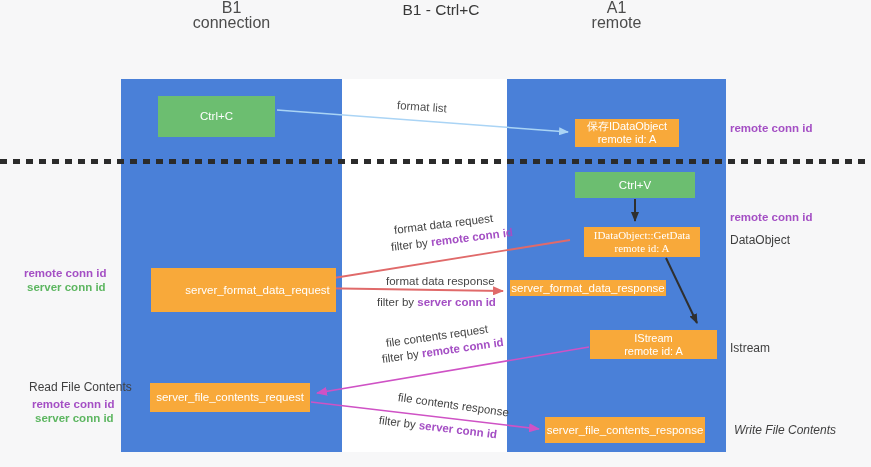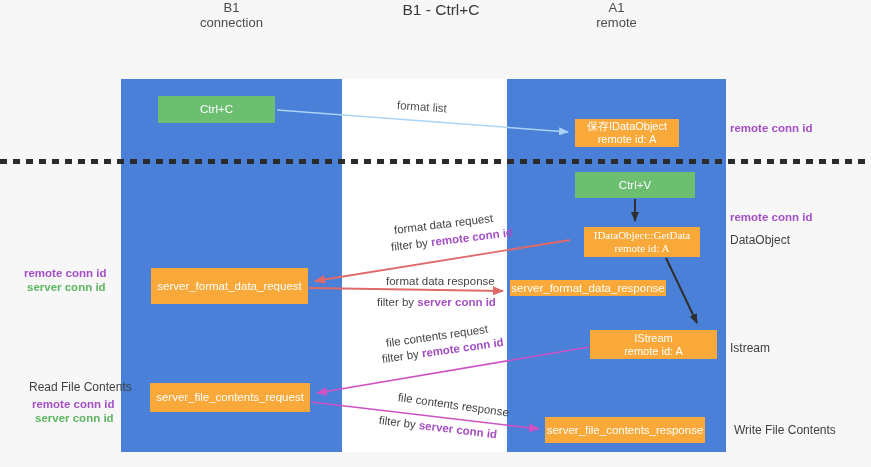--- a/index.html
+++ b/index.html
@@ -4,21 +4,21 @@
 <style>
   html,body{margin:0;padding:0;}
   body{
     width:871px;height:467px;position:relative;overflow:hidden;
     background:#f7f7f8;
     font-family:"Liberation Sans","DejaVu Sans",sans-serif;
     -webkit-font-smoothing:antialiased;
   }
   .abs{position:absolute;}
   .title{left:0;right:0;top:6;text-align:center;font-size:15.5px;line-height:20px;color:#383838;margin-left:11px;}
-  .lane-header{top:48;text-align:center;font-size:13px;line-height:15px;color:#4c4c4c;}
+  .lane-header{top:48;text-align:center;font-size:16px;line-height:15px;color:#4c4c4c;}
   .gap-panel{left:342px;top:79px;width:165px;height:373px;background:#ffffff;}
   .lane{top:79px;height:373px;background:var(--lane-blue,#4a80d8);}
   .lane-left{left:121px;width:221px;}
   .lane-right{left:507px;width:219px;}
   .dashline{
     left:0;top:159px;width:871px;height:5px;
     background:repeating-linear-gradient(to right,#2b2b2b 0 7px,transparent 7px 13px);
   }
   .node{
     color:#fff;font-size:11.5px;line-height:13px;text-align:center;
@@ -73,39 +73,39 @@
   </defs>
   <line x1="277" y1="110" x2="568" y2="132" style="stroke:var(--arrow-blue,#aad4f5)" stroke-width="1.5" marker-end="url(#mBlue)"></line>
   <line x1="635" y1="199" x2="635" y2="221" style="stroke:var(--arrow-black,#2f2f2f)" stroke-width="2" marker-end="url(#mBlack)"></line>
   <line x1="666" y1="258" x2="697" y2="323" style="stroke:var(--arrow-black,#2f2f2f)" stroke-width="2" marker-end="url(#mBlack)"></line>
   <line x1="570" y1="240" x2="315" y2="281" style="stroke:var(--arrow-red,#e06a6a)" stroke-width="1.8" marker-end="url(#mRed)"></line>
   <line x1="309" y1="288" x2="503" y2="291" style="stroke:var(--arrow-red,#e06a6a)" stroke-width="1.8" marker-end="url(#mRed)"></line>
   <line x1="589" y1="347" x2="317" y2="393" style="stroke:var(--arrow-magenta,#cf52c5)" stroke-width="1.6" marker-end="url(#mMag)"></line>
   <line x1="311" y1="402" x2="539" y2="429" style="stroke:var(--arrow-magenta,#cf52c5)" stroke-width="1.6" marker-end="url(#mMag)"></line>
 </svg>
 
-<div class="abs node green" style="left:158px;top:96px;width:117px;height:27px;">
+<div class="abs node green" style="left:158px;top:96px;width:117px;height:41px;">
   <span>Ctrl+C</span>
 </div>
 
 <div class="abs node orange" style="left:575px;top:119px;width:104px;height:28px;font-size:11px;">
   <span>保存IDataObject</span>
   <span>remote id: A</span>
 </div>
 
 <div class="abs node green" style="left:575px;top:172px;width:120px;height:26px;">
   <span>Ctrl+V</span>
 </div>
 
 <div class="abs node orange" style="left:584px;top:227px;width:116px;height:30px;font-size:11px;font-family:Liberation Serif, serif;">
   <span>IDataObject::GetData</span>
   <span>remote id: A</span>
 </div>
 
-<div class="abs node orange" style="left:151px;top:268px;width:157px;height:36px;">
+<div class="abs node orange" style="left:151px;top:268px;width:157px;height:44px;padding-left:28px;">
   <span>server_format_data_request</span>
 </div>
 
 <div class="abs node orange" style="left:510px;top:280px;width:156px;height:16px;">
   <span>server_format_data_response</span>
 </div>
 
 <div class="abs node orange" style="left:590px;top:330px;width:127px;height:29px;font-size:11px;">
   <span>IStream</span>
   <span>remote id: A</span>
@@ -142,19 +142,19 @@
 <div class="abs elabel" style="left:398px;top:391px;transform:rotate(8deg);">file contents response</div>
 <div class="abs elabel" style="left:379px;top:414px;transform:rotate(7deg);">
   <span>filter by</span>
   <span class="conn-purple">server conn id</span>
 </div>
 
 <div class="abs side conn-purple" style="left:730px;top:122px;">remote conn id</div>
 <div class="abs side conn-purple" style="left:730px;top:211px;">remote conn id</div>
 <div class="abs side dark" style="left:730px;top:233px;">DataObject</div>
 <div class="abs side dark" style="left:730px;top:341px;">Istream</div>
-<div class="abs side dark" style="left:734px;top:423px;">Write File Contents</div>
+<div class="abs side dark" style="left:734px;top:423px;font-style:italic;">Write File Contents</div>
 
 <div class="abs side conn-purple" style="left:24px;top:267px;">remote conn id</div>
 <div class="abs side conn-green" style="left:27px;top:281px;">server conn id</div>
 <div class="abs side dark" style="left:29px;top:380px;">Read File Contents</div>
 <div class="abs side conn-purple" style="left:32px;top:398px;">remote conn id</div>
 <div class="abs side conn-green" style="left:35px;top:412px;">server conn id</div>
 
 </body></html>

